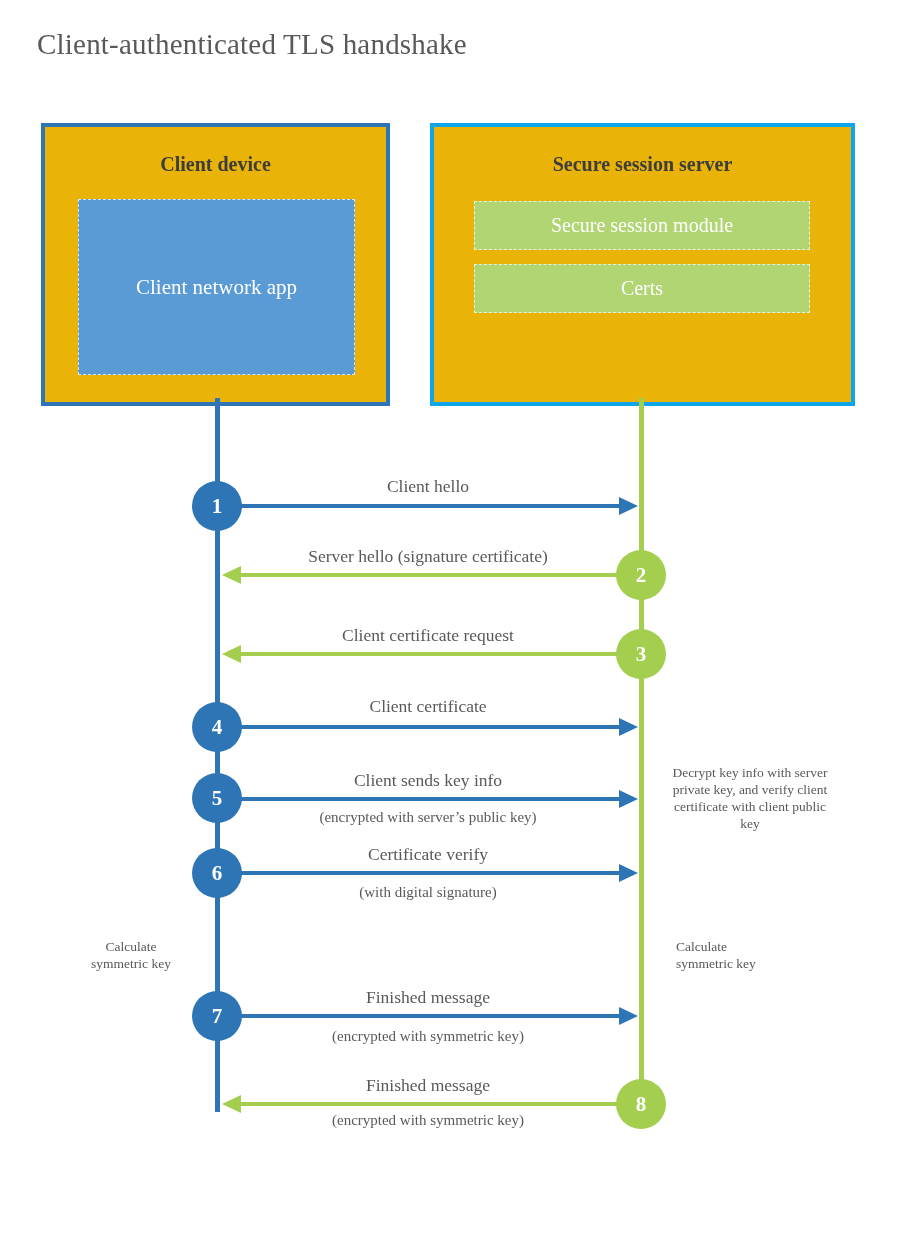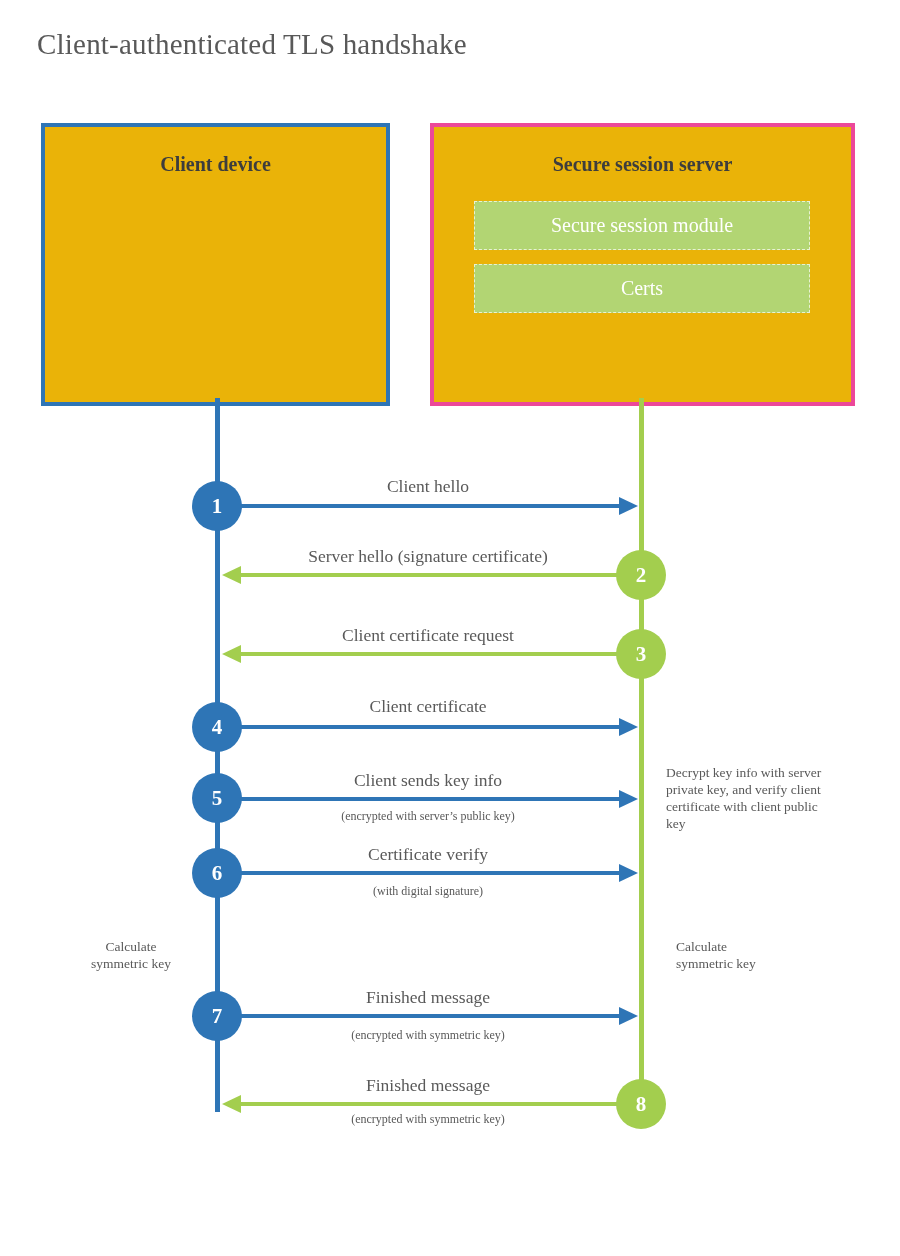--- a/index.html
+++ b/index.html
@@ -8,21 +8,21 @@
     font-family:Liberation Serif, serif;
   }
   
   .page-title{
     position:absolute;left:37px;top:28px;font-size:29px;font-weight:300;
     color:#595959;letter-spacing:0.2px;
   }
   
   .actor-box{position:absolute;top:123px;height:275px;background:#eab308;box-sizing:content-box;}
   .client-box{left:41px;width:341px;border:4px solid #2E75B6;}
-  .server-box{left:430px;width:417px;border:4px solid #ec4899;}
+  .server-box{left:430px;width:417px;border:4px solid #0ea5e9;}
   .actor-title{
     position:absolute;left:0;right:0;top:26px;text-align:center;
     font-size:20px;font-weight:bold;color:#3d3d3d;
   }
   .client-module{
     position:absolute;left:33px;top:72px;width:277px;height:176px;
     background:#5B9BD5;border:1px dashed rgba(255,255,255,0.75);
     display:flex;align-items:center;justify-content:center;text-align:center;
     color:#ffffff;font-size:21px;line-height:30px;box-sizing:border-box;
   }
@@ -56,37 +56,40 @@
   }
   .circle.blue{background:#2E75B6;left:192px;}
   .circle.green{background:#A3CE4E;left:616px;}
   
   .msg-label{
     position:absolute;left:208px;width:440px;text-align:center;z-index:2;
     font-size:17.5px;color:#595959;
   }
   .msg-sublabel{
     position:absolute;left:208px;width:440px;text-align:center;z-index:2;
-    font-size:12px;color:#595959;
+    font-size:15px;color:#595959;
   }
   
   .note{position:absolute;font-size:13.5px;line-height:17px;color:#595959;z-index:2;}
-  .note-decrypt{left:666px;top:764px;width:168px;text-align:left;}
+  .note-decrypt{left:666px;top:764px;width:168px;text-align:center;}
   .note-calc-left{left:76px;top:938px;width:110px;text-align:center;}
   .note-calc-right{left:676px;top:938px;width:110px;text-align:left;}
 </style>
 </head>
 <body>
 
 <div id="canvas">
 
   <div class="page-title">Client-authenticated TLS handshake</div>
 
   <div class="actor-box client-box">
     <div class="actor-title">Client device</div>
+    <div class="client-module">
+      <div class="wrap">Client network app</div>
+    </div>
   </div>
 
   <div class="actor-box server-box">
     <div class="actor-title">Secure session server</div>
     <div class="server-bar bar-0">Secure session module</div>
     <div class="server-bar bar-1">Certs</div>
   </div>
 
   <div class="lifeline blue"></div>
   <div class="lifeline green"></div>

